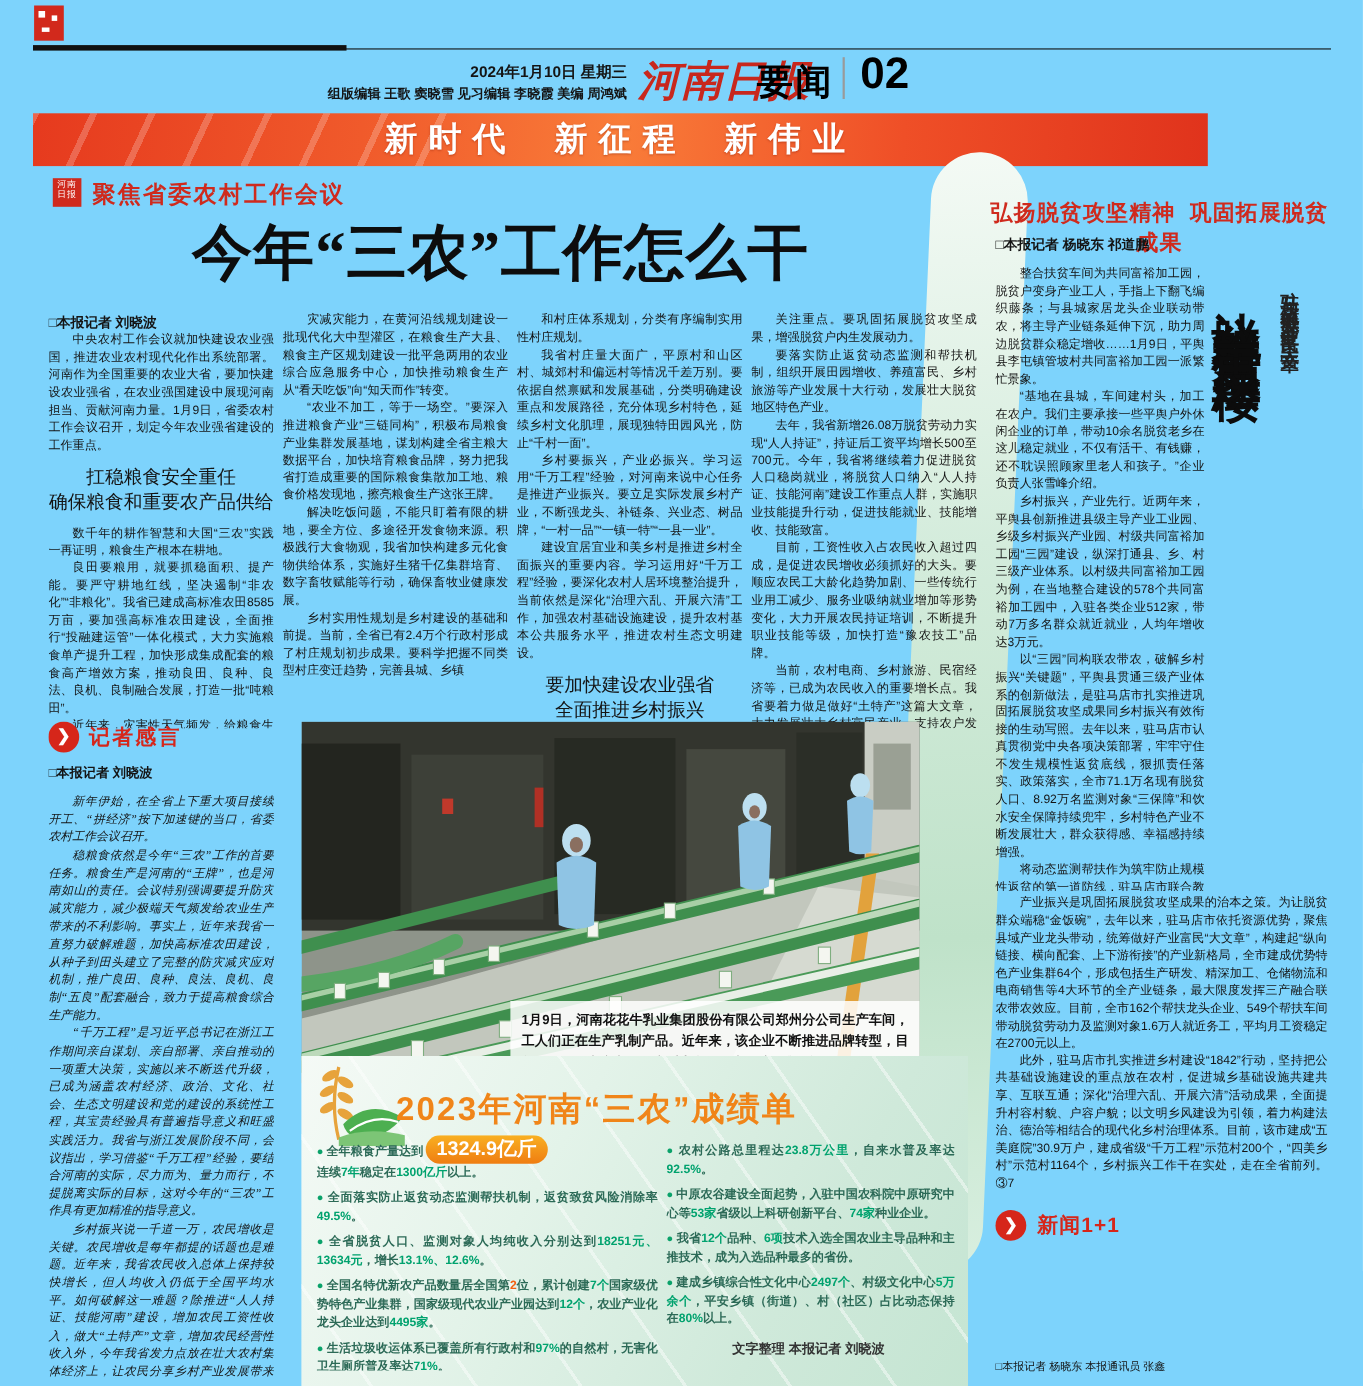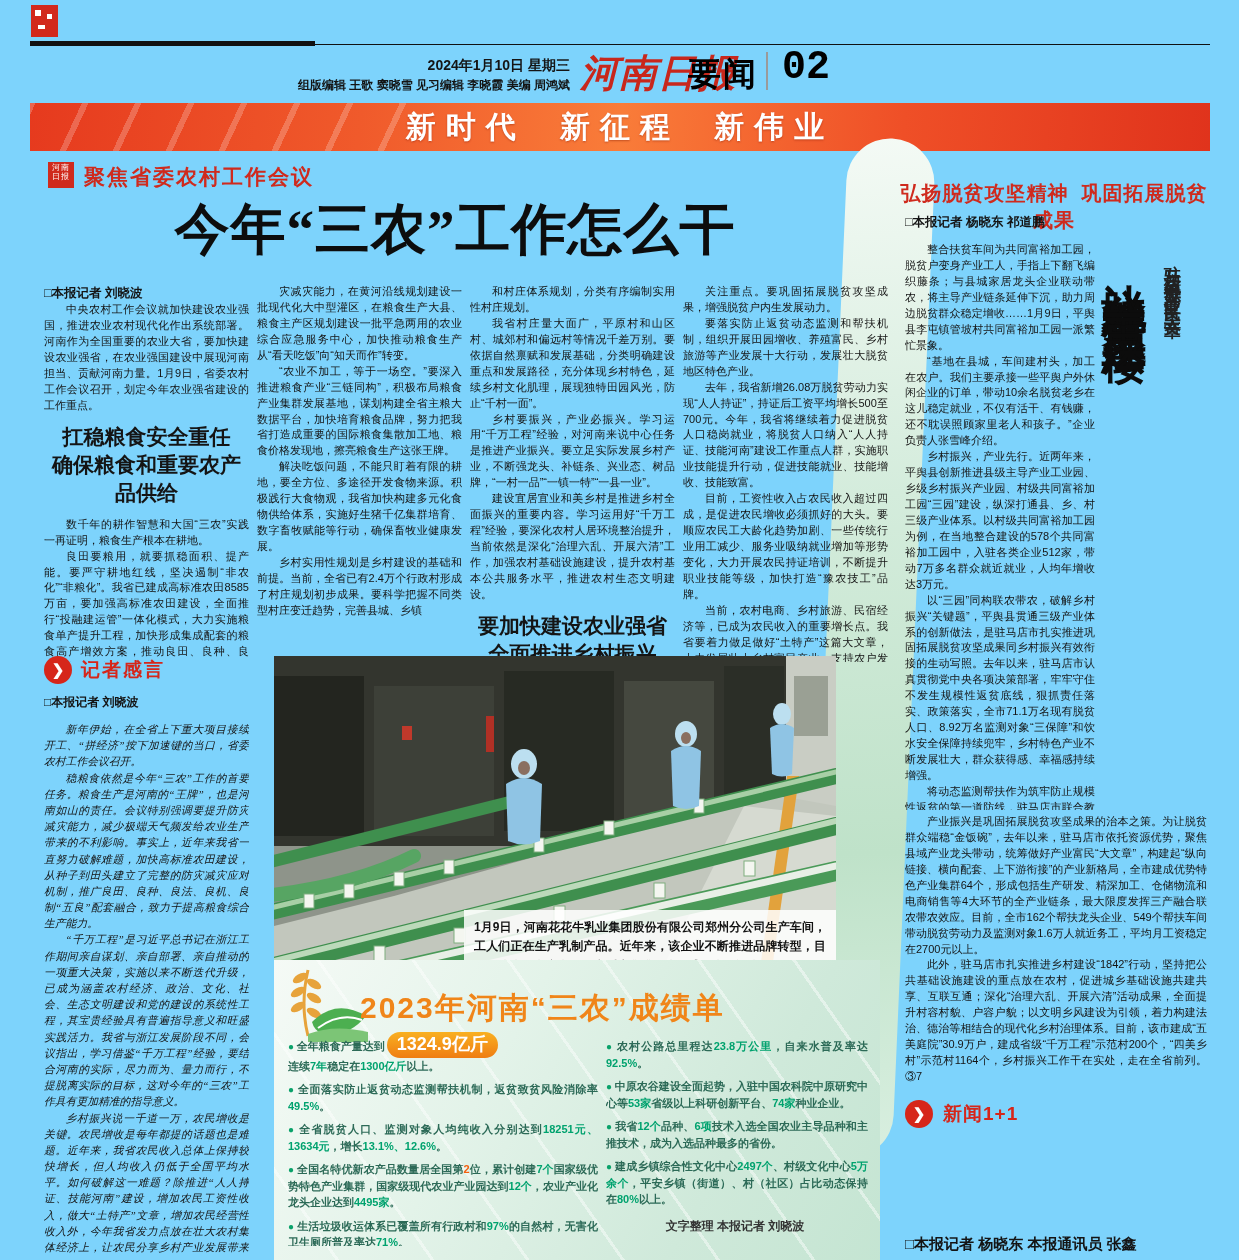--- a/index.html
+++ b/index.html
@@ -11,44 +11,44 @@
     background-size:6px 6px,5px 5px,7px 4px;background-position:4px 5px,16px 9px,7px 20px;background-repeat:no-repeat;}
   .top-rule{position:absolute;left:30px;top:44px;width:1180px;height:1px;background:#111;}
   .top-rule-bold{position:absolute;left:30px;top:41px;width:285px;height:5px;background:#111;}
   .hdr-meta{position:absolute;left:295px;top:55px;width:275px;text-align:right;line-height:1.5;}
   .hdr-date{font-size:14px;font-weight:700;}
   .hdr-editors{font-size:12px;font-weight:700;}
   .masthead{position:absolute;left:580px;top:48px;font-family:"Liberation Serif",serif;
     font-size:38px;font-weight:900;font-style:italic;color:#c8271c;letter-spacing:1px;}
   .section-name{position:absolute;left:688px;top:52px;font-size:33px;font-weight:900;color:#000;letter-spacing:2px;}
   .section-sep{position:absolute;left:766px;top:52px;width:2px;height:38px;background:#9a9a9a;}
-  .page-no{position:absolute;left:782px;top:45px;font-size:40px;font-weight:700;color:#000;font-family:Liberation Mono, monospace;}
-  
-  .banner{position:absolute;left:30px;top:103px;width:1180px;height:48px;overflow:hidden;
+  .page-no{position:absolute;left:782px;top:45px;font-size:40px;font-weight:700;color:#000;}
+  
+  .banner{position:absolute;left:30px;top:103px;width:1068px;height:48px;overflow:hidden;
     background:linear-gradient(95deg,#e63a1e 0%,#f05a2b 28%,#f97c39 50%,#ef4f27 74%,#e0331c 100%);}
   .banner:before{content:"";position:absolute;left:-40px;top:-30px;width:420px;height:120px;
     background:repeating-linear-gradient(115deg,rgba(255,255,255,.22) 0 6px,rgba(255,255,255,0) 6px 48px);}
   .banner-text{position:relative;text-align:center;color:#fff;font-size:30px;font-weight:900;
     letter-spacing:10px;word-spacing:16px;line-height:48px;text-shadow:0 1px 2px rgba(120,20,0,.4);}
   
   .swoosh{position:absolute;left:826px;top:138px;width:88px;height:1020px;border-radius:70px;
     background:linear-gradient(175deg,#f4faf5 0%,#d4ecdc 35%,#bfe2c9 70%,#d9efe0 100%);
     transform:rotate(2.5deg);}
   
   .kicker-seal{position:absolute;left:48px;top:162px;width:26px;height:26px;background:#cf2a1d;
     color:#fff;font-size:8px;line-height:1.1;text-align:center;padding-top:2px;box-sizing:border-box;
     overflow:hidden;letter-spacing:1px;}
   .kicker{position:absolute;left:84px;top:163px;font-size:21px;font-weight:900;color:#cf2a1d;letter-spacing:2px;}
   .headline{position:absolute;left:55px;top:193px;width:800px;text-align:center;
     font-family:"Liberation Serif",serif;font-size:55px;font-weight:900;color:#0d0d0d;letter-spacing:1px;}
   .col{position:absolute;top:284px;width:205px;height:378px;overflow:hidden;
     font-size:11px;line-height:1.45;text-align:justify;}
   .col p,.rt p{margin:0;text-indent:2em;}
   .byline{font-weight:700;font-size:12.5px;margin:0 0 10px 0;text-indent:0 !important;}
-  .subhead{font-size:21px;font-weight:700;text-align:center;line-height:1.35;margin:9px 0;text-indent:0 !important;}
+  .subhead{font-size:17px;font-weight:400;text-align:center;line-height:1.35;margin:9px 0;text-indent:0 !important;}
   .c1{left:44px;} .c2{left:257px;} .c3{left:470px;} .c4{left:683px;}
   
   .commentary{position:absolute;left:44px;top:656px;width:205px;height:600px;overflow:hidden;}
   .cm-label-row{display:flex;align-items:center;gap:9px;margin-bottom:10px;}
   .red-dot{width:28px;height:28px;border-radius:50%;background:#d6261a;color:#fff;font-size:15px;
     font-weight:900;text-align:center;line-height:28px;flex:0 0 auto;}
   .cm-label{color:#d6261a;font-size:19px;font-weight:900;letter-spacing:2px;}
   .cm-head{font-family:"Liberation Serif",serif;font-size:27px;font-weight:900;letter-spacing:1px;margin:4px 0 12px;}
   .cm-byline{font-weight:700;font-size:12px;margin-bottom:10px;}
   .cm-body{font-family:"Liberation Serif",serif;font-style:italic;font-size:10.8px;line-height:1.5;text-align:justify;}
@@ -84,21 +84,21 @@
   .v-head{position:absolute;left:1098px;top:248px;height:566px;width:52px;
     writing-mode:vertical-rl;text-orientation:upright;font-family:"Liberation Serif",serif;
     font-size:45px;font-weight:900;color:#0c0c0c;letter-spacing:5px;line-height:52px;}
   .v-sub{position:absolute;left:1158px;top:252px;height:360px;width:26px;
     writing-mode:vertical-rl;text-orientation:upright;font-size:17px;font-weight:700;color:#222;letter-spacing:4px;}
   
   .n11-row{position:absolute;left:905px;top:1100px;display:flex;align-items:center;gap:10px;}
   .n11-label{color:#d6261a;font-size:19px;font-weight:900;letter-spacing:1px;}
   .n11-head{position:absolute;left:905px;top:1136px;font-family:"Liberation Serif",serif;
     font-size:33px;font-weight:900;line-height:1.32;color:#0d0d0d;letter-spacing:2px;}
-  .n11-byline{position:absolute;left:905px;top:1235px;font-weight:700;font-size:15px;}
+  .n11-byline{position:absolute;left:905px;top:1235px;font-weight:400;font-size:10px;}
 </style>
 </head>
 <body>
 
 <div class="page">
 
   <div class="corner-mark"></div>
   <div class="top-rule"></div>
   <div class="top-rule-bold"></div>
   <div class="hdr-meta">

